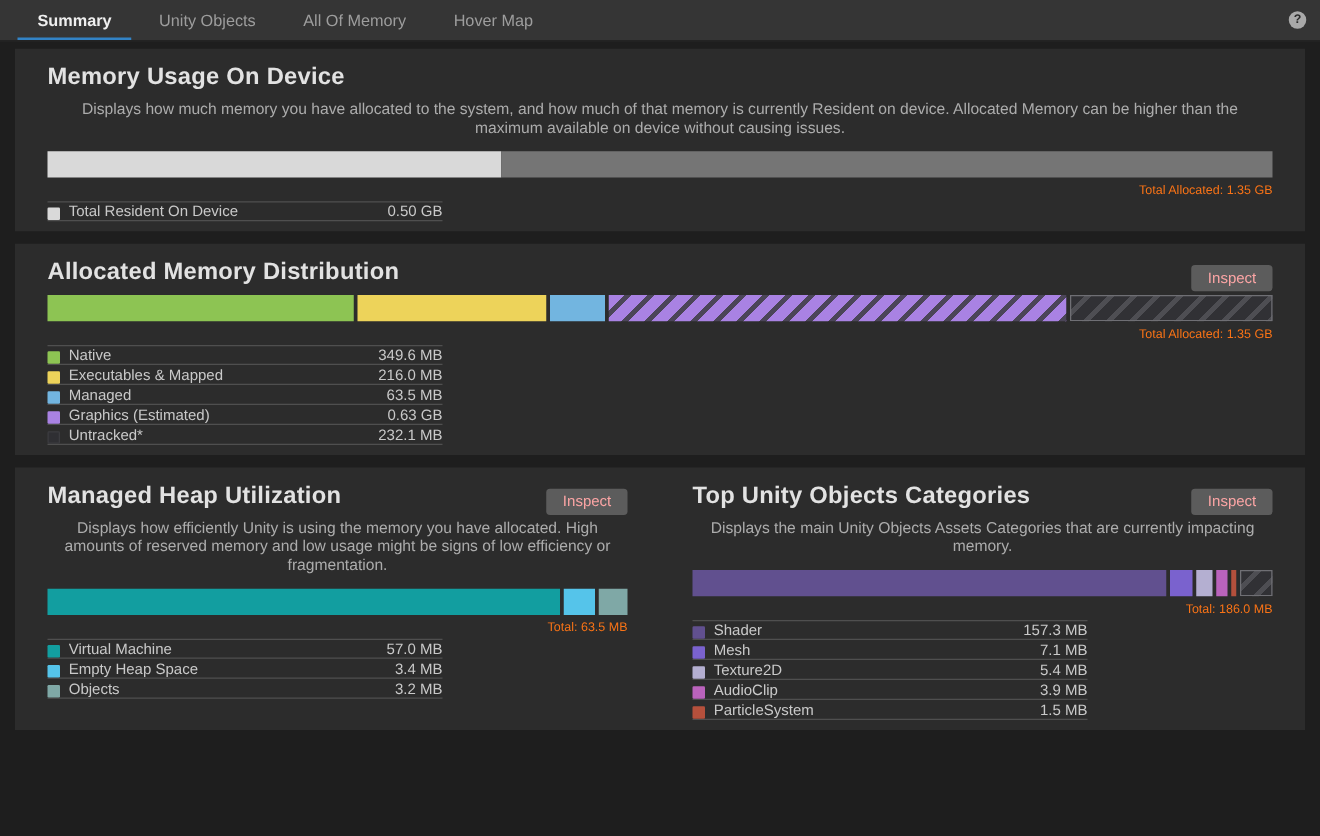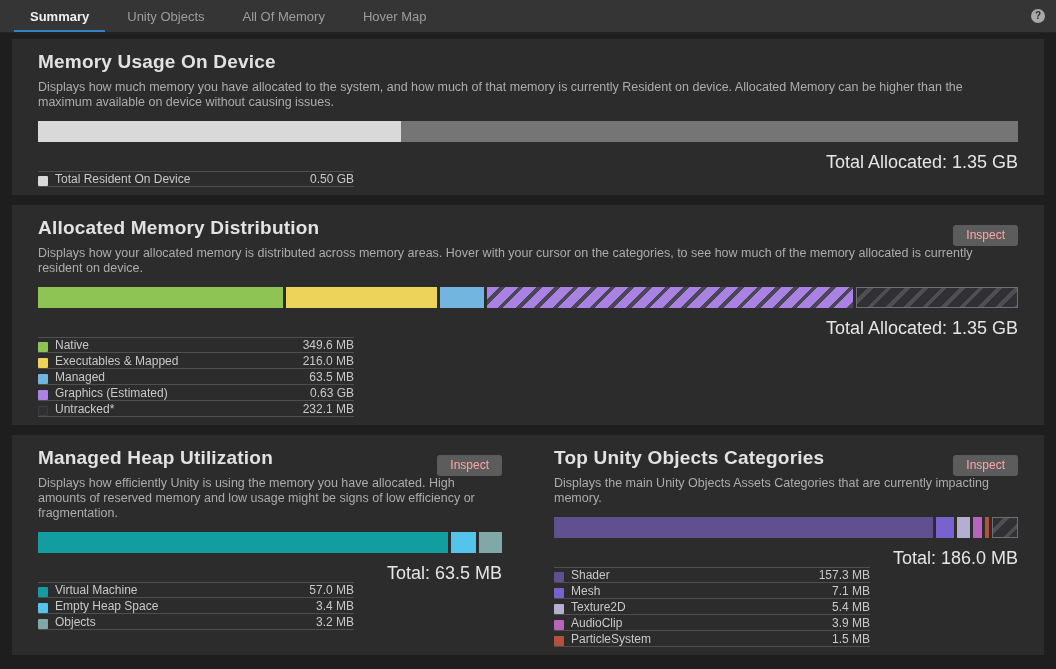--- a/index.html
+++ b/index.html
@@ -60,59 +60,60 @@
   }
   .bottom-grid {
     display: grid;
     grid-template-columns: 1fr 1fr;
     margin-bottom: 0;
   }
   .bottom-grid .panel { margin-bottom: 0; }
   .panel-head {
     display: flex;
     justify-content: space-between;
-    align-items: flex-end;
+    align-items: center;
   }
   h2 {
     font-size: 19px;
     line-height: 21px;
     font-weight: 700;
     color: #E2E2E2;
     letter-spacing: .2px;
     margin: 0 0 8px;
   }
   .desc {
     font-size: 12.5px;
     line-height: 15px;
     color: #ACACAC;
     margin: 0 0 11px;
+    text-align: center;
   }
   .inspect-btn {
     background: #5C5C5C;
     color: #fca5a5;
     border: none;
     border-radius: 3px;
     font-family: inherit;
     font-size: 12px;
     line-height: 15px;
     padding: 3px 13px;
     cursor: pointer;
     margin-top: 1px;
   }
   
   .bar { height: 21px; display: flex; width: 100%; }
   .bar .seg { min-width: 4px; flex-basis: 0; }
   .bar.gapped .seg + .seg { margin-left: 3px; }
   
   .total {
     text-align: right;
-    font-size: 18px;
+    font-size: 10px;
     line-height: 13px;
-    color: #e5e5e5;
-    margin: 14px 0 2px;
+    color: #f97316;
+    margin: 4px 0 2px;
   }
   .legend { width: 316px; font-size: 12px; }
   .legend .lrow {
     display: flex;
     align-items: flex-end;
     height: 16px;
     border-bottom: 1px solid #4F4F4F;
     color: #C9C9C9;
   }
   .legend .lrow:first-child { border-top: 1px solid #4F4F4F; }
@@ -164,21 +165,20 @@
           <span class="lvalue">0.50 GB</span>
         </div>
       </div>
   </section>
 
   <section class="panel">
     <div class="panel-head">
       <h2>Allocated Memory Distribution</h2>
       <button class="inspect-btn">Inspect</button>
     </div>
-    <p class="desc">Displays how your allocated memory is distributed across memory areas. Hover with your cursor on the categories, to see how much of the memory allocated is currently resident on device.</p>
     <div class="bar gapped">
         <div class="seg" style="flex-grow: 349.6; background: rgb(141, 196, 83);"></div>
         <div class="seg" style="flex-grow: 216; background: rgb(237, 211, 90);"></div>
         <div class="seg" style="flex-grow: 63.5; background: rgb(114, 181, 224);"></div>
         <div class="seg" style="flex-grow: 522.2; background: repeating-linear-gradient(135deg, rgb(169, 130, 227) 0px, rgb(169, 130, 227) 9px, rgb(75, 69, 88) 9px, rgb(75, 69, 88) 13px);"></div>
         <div class="seg" style="flex-grow: 232.1; background: repeating-linear-gradient(135deg, rgb(49, 49, 53) 0px, rgb(49, 49, 53) 9px, rgb(78, 78, 83) 9px, rgb(78, 78, 83) 13px); box-shadow: rgb(111, 111, 116) 0px 0px 0px 1px inset;"></div>
       </div>
     <div class="total">Total Allocated: 1.35 GB</div>
     <div class="legend">
         <div class="lrow">

